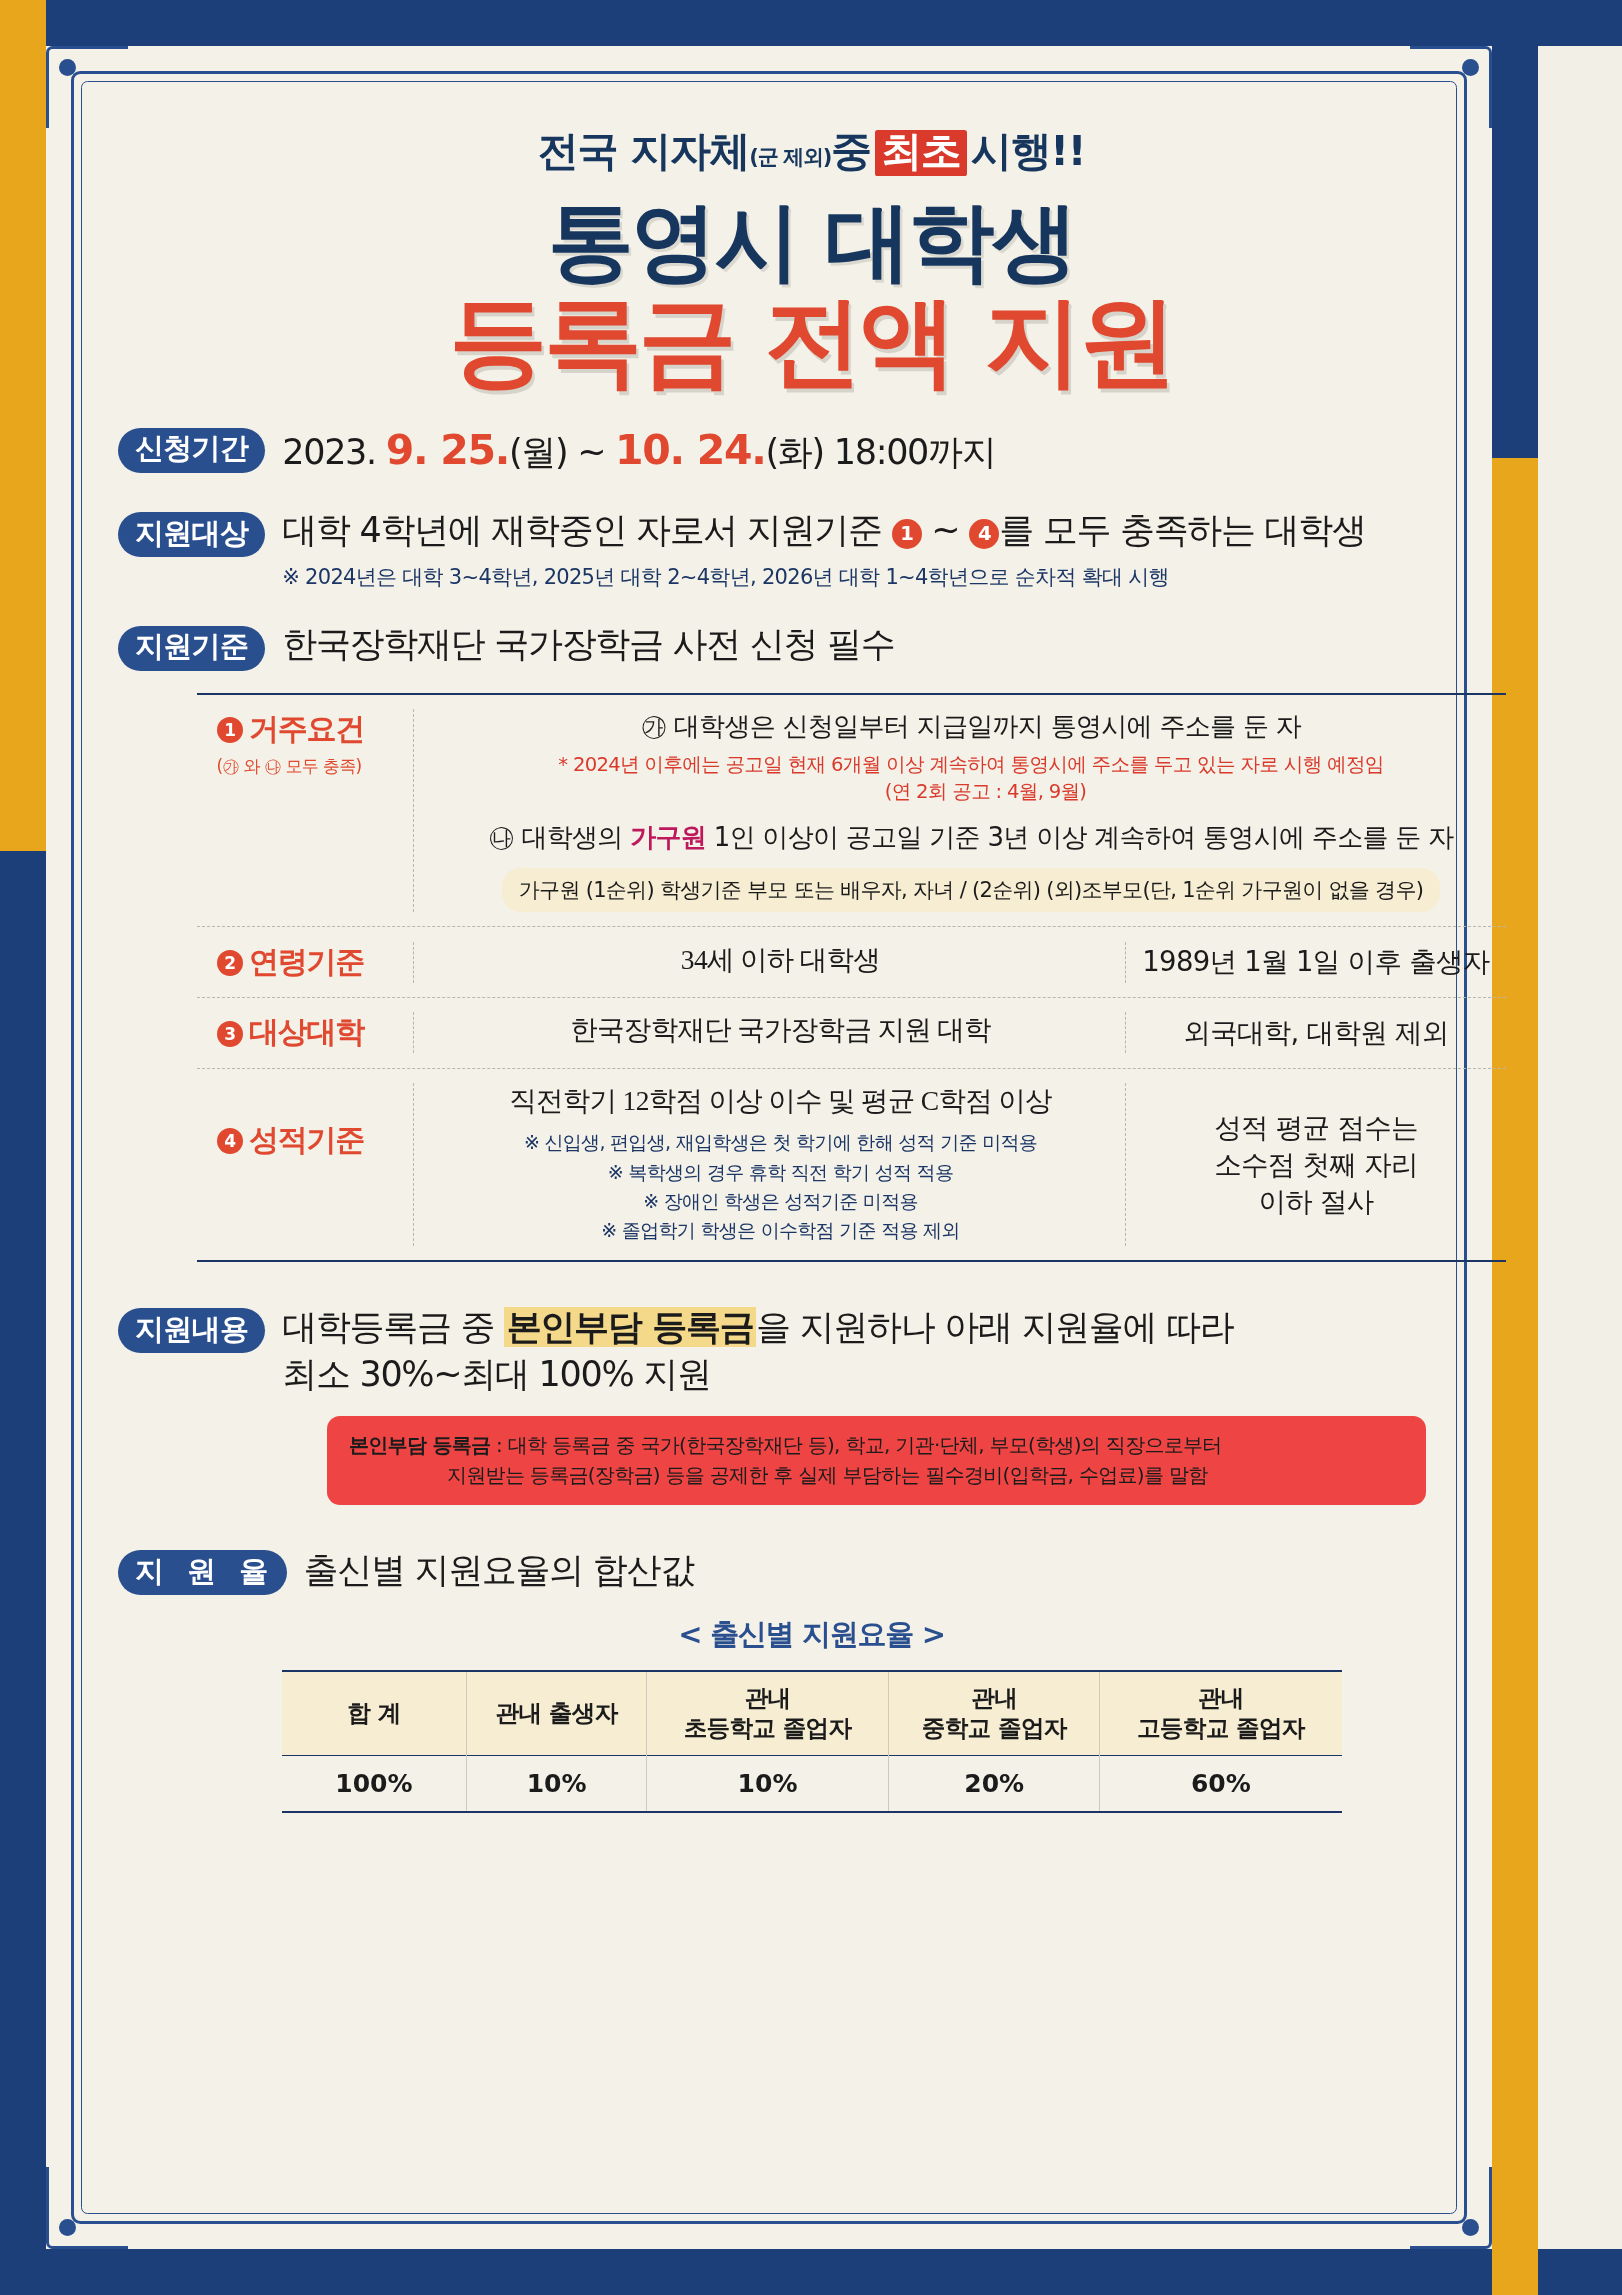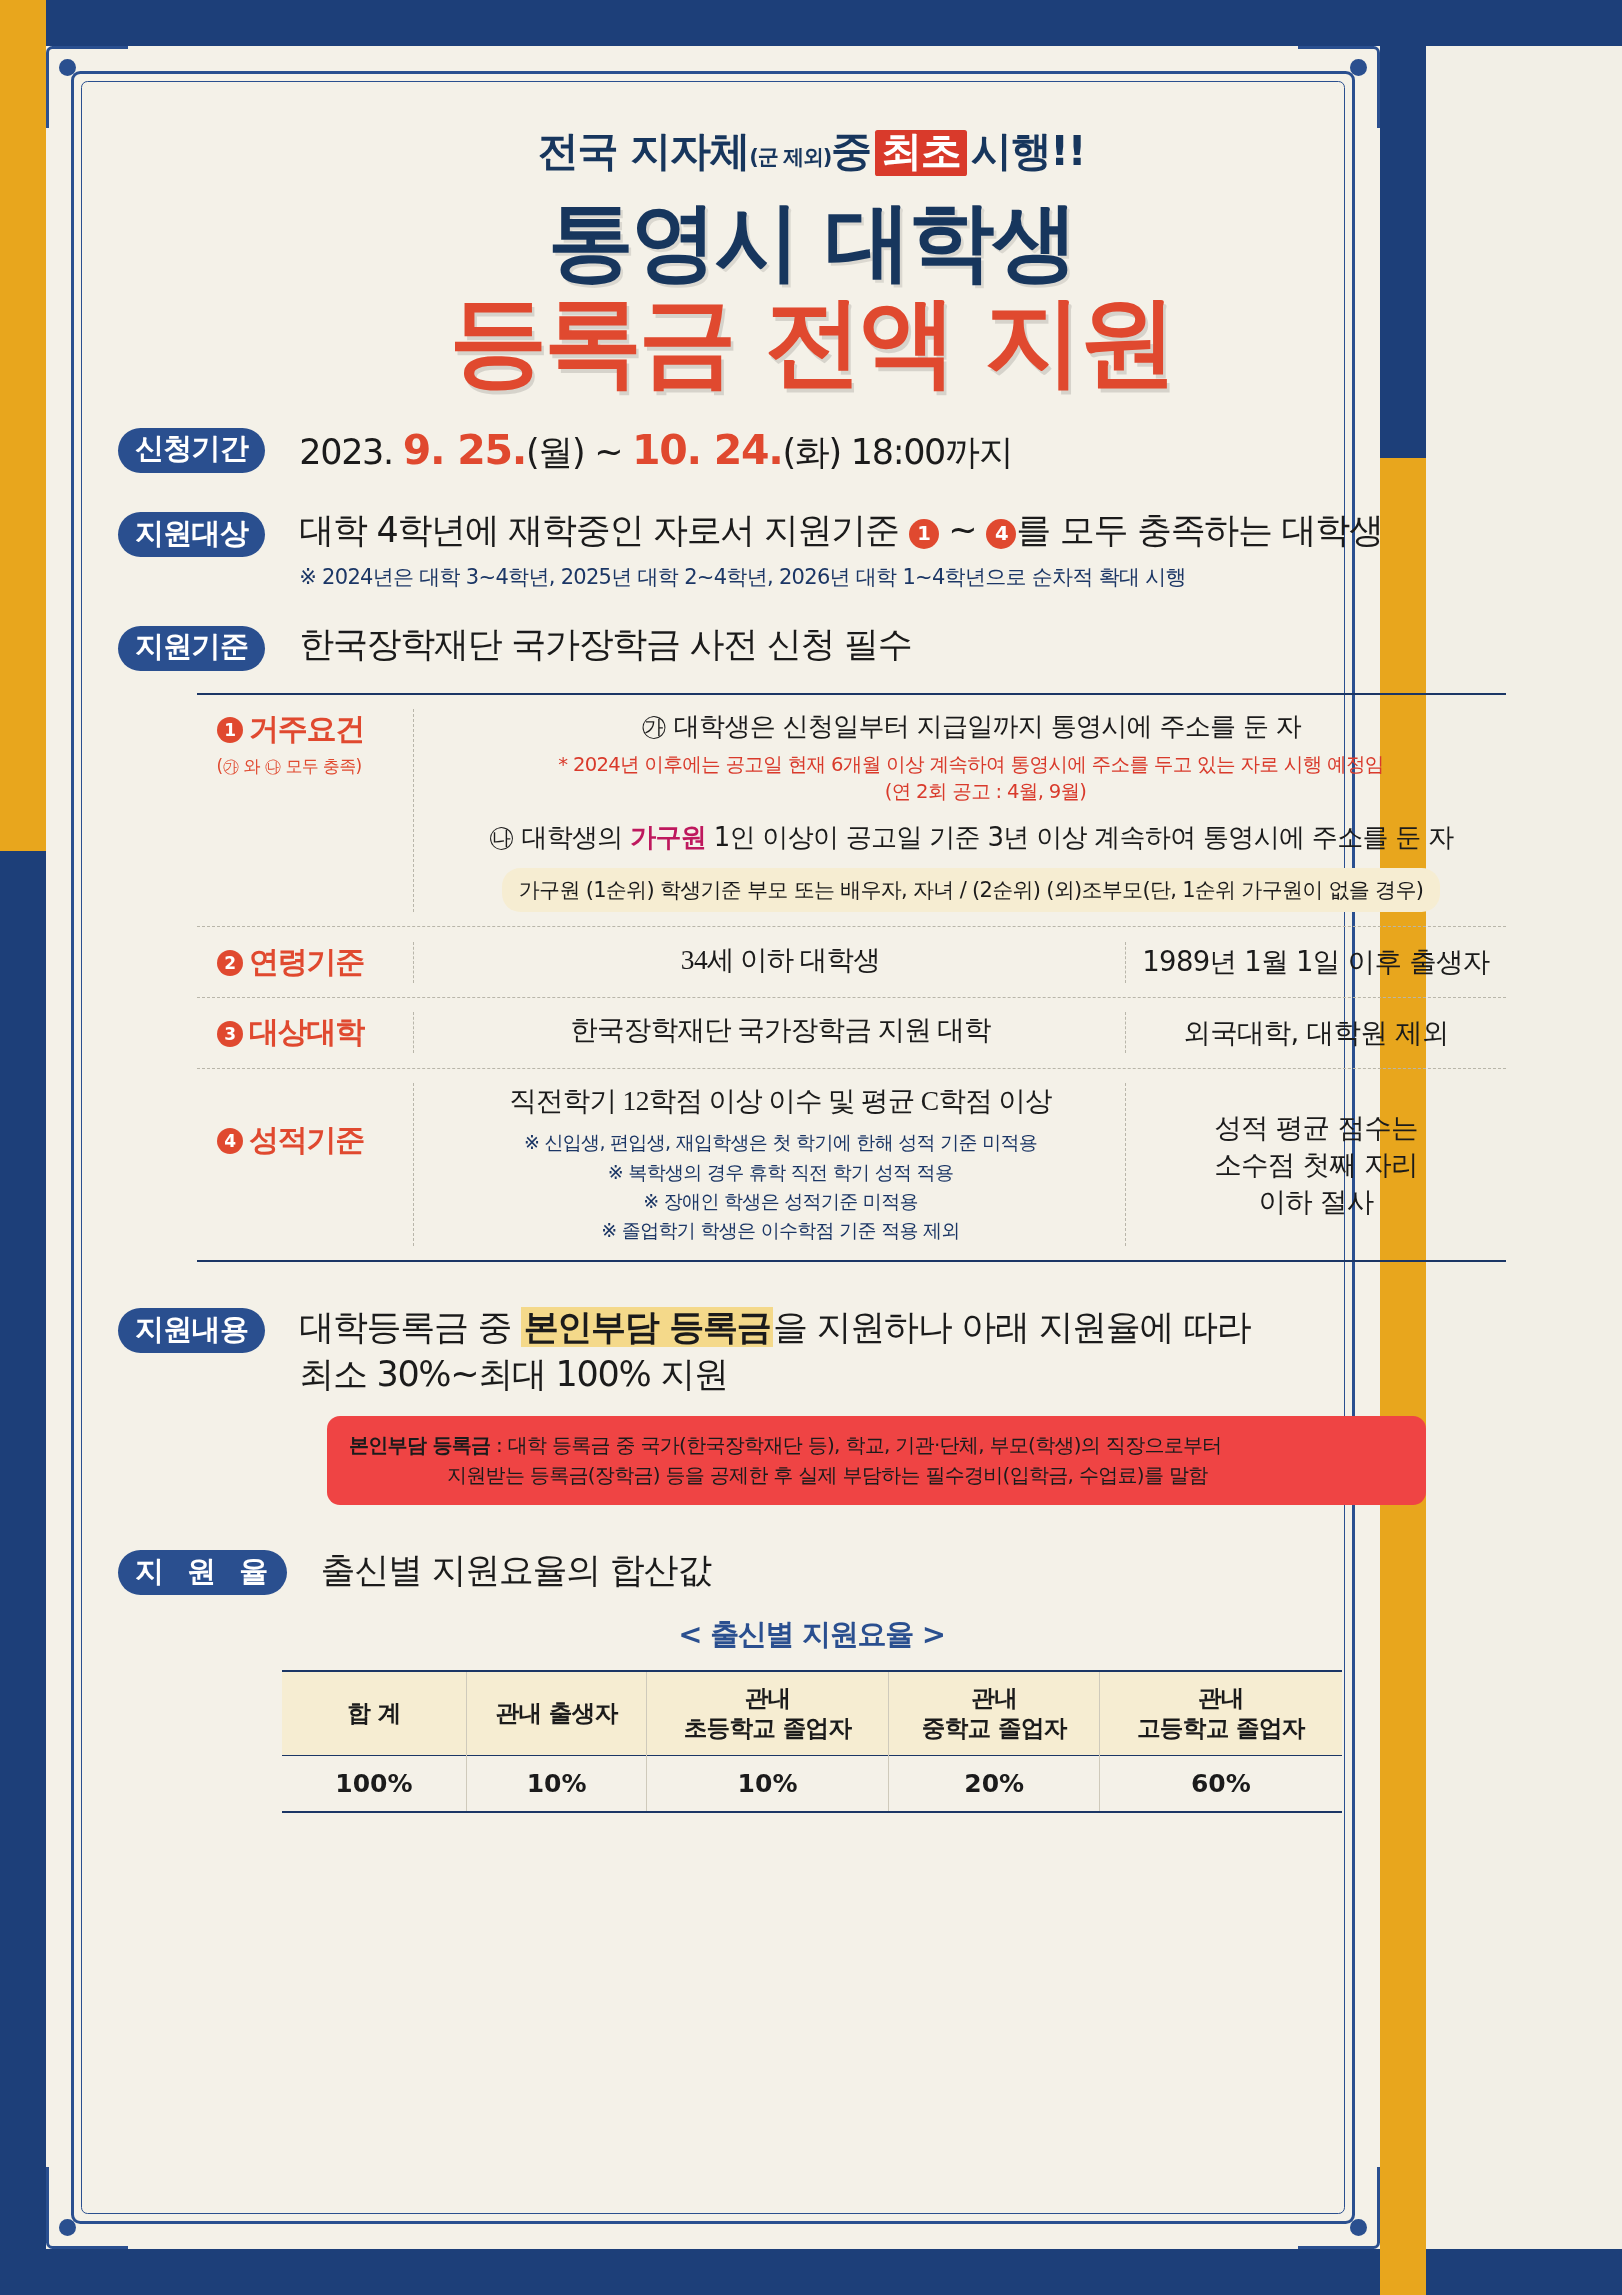--- a/index.html
+++ b/index.html
@@ -4,21 +4,21 @@
 <style>
   html, body { margin:0; padding:0; }
   body {
     width:1623px; height:2295px;
     font-family:"DejaVu Sans","Liberation Sans",sans-serif;
     background:#f2efe6;
     overflow:hidden;
   }
   .poster {
     position:relative;
-    width:1426px; height:2295px;
+    width:1538px; height:2295px;
     background:#f4f1e8;
     box-sizing:border-box;
   }
   
   .band-left {
     position:absolute; left:0; top:0; width:46px; height:851px;
     background:#e8a61d;
   }
   .band-left2 {
     position:absolute; left:0; top:851px; width:46px; height:1445px;
@@ -125,21 +125,21 @@
     border-radius:25px;
     padding:6.5px 17px 9.2px 17px;
     letter-spacing:-0.7px;
     line-height:1;
     white-space:nowrap;
   }
   .pill.wide { letter-spacing:6.5px; padding-right:11.8px;}
 
   .row { display:flex; align-items:flex-start; margin-top:31px; }
   .row .lab { flex:0 0 auto; padding-top:3.9px; }
-  .row .body { margin-left:34px; }
+  .row .body { margin-left:17px; }
 
   .big-text {
     font-size:35px;
     color:#1b1b1b;
     letter-spacing:-1.3px;
     line-height:1.3;
     white-space:nowrap;
   }
   .big-text .red { color:#e0492f; font-weight:bold; font-size:41px; }
   .circ {

